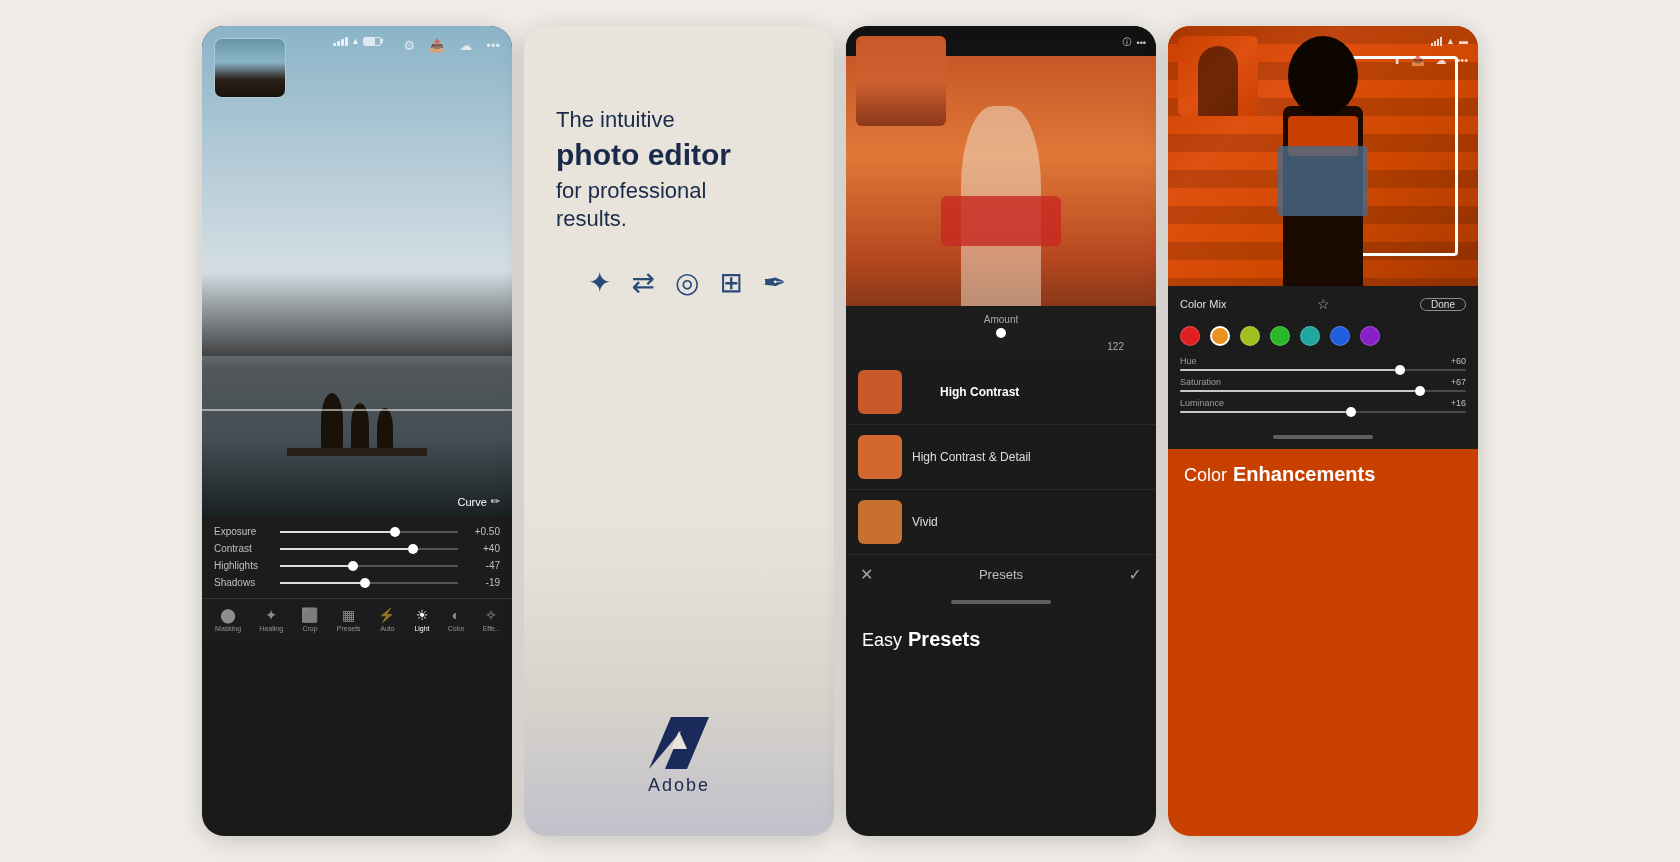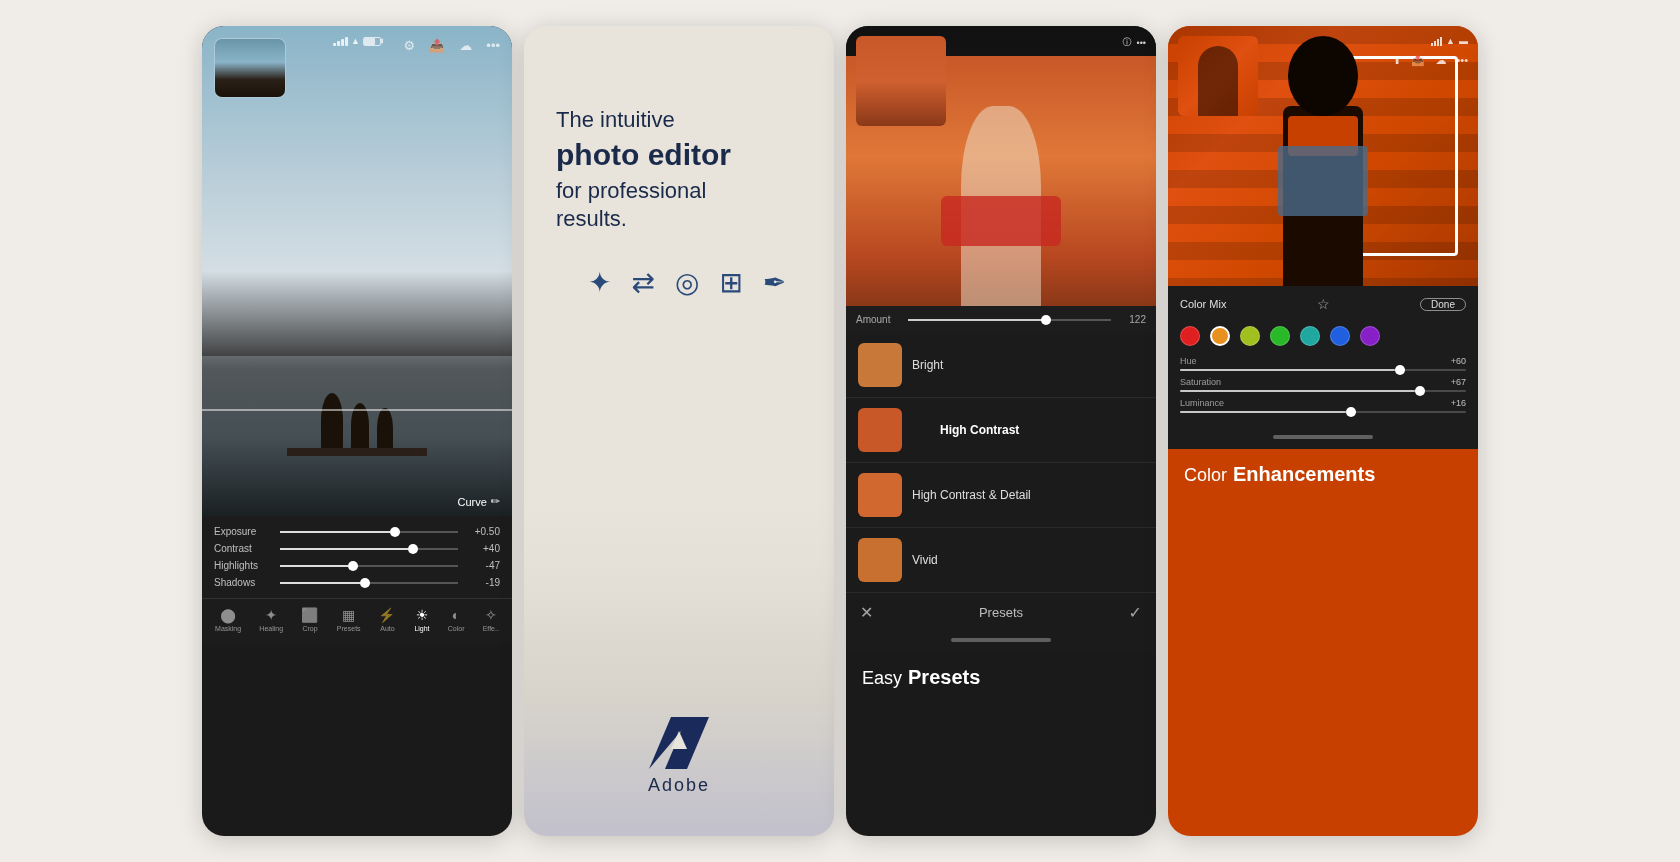--- a/index.html
+++ b/index.html
@@ -290,24 +290,25 @@
     .c3-main-photo {
       position: absolute;
       bottom: 0;
       left: 0;
       right: 0;
       top: 30px;
       background: linear-gradient(180deg, #c8853a 0%, #e09840 30%, #f4b050 50%, #d4743a 70%, #8b4a20 100%);
     }
     .c3-slider-row {
       background: rgba(30,30,30,0.95);
-      padding: 8px 10px;
+      padding: 8px 32px;
       display: flex;
       align-items: center;
       gap: 8px;
+      flex-direction: column;
     }
     .c3-amount-label {
       color: rgba(255,255,255,0.6);
       font-size: 10px;
     }
     .c3-amount-value {
       color: rgba(255,255,255,0.6);
       font-size: 10px;
       margin-left: auto;
     }
@@ -688,24 +689,20 @@
     <div class="c3-slider-row">
       <span class="c3-amount-label">Amount</span>
       <div style="flex:1;margin:0 10px;height:2px;background:rgba(255,255,255,0.25);position:relative;">
         <div style="width:68%;height:100%;background:rgba(255,255,255,0.7);"></div>
         <div style="width:10px;height:10px;border-radius:50%;background:#fff;position:absolute;top:50%;left:68%;transform:translate(-50%,-50%);"></div>
       </div>
       <span class="c3-amount-value">122</span>
     </div>
 
     <div class="c3-presets-list" id="c3-presets">
-        <div class="preset-item">
-    <div class="preset-thumb" style="background:#c87838"></div>
-    <span class="preset-name">Bright</span>
-  </div>
         <div class="preset-item selected">
     <div class="preset-thumb" style="background:#c85828"></div>
     <span class="preset-name">High Contrast</span>
   </div>
         <div class="preset-item">
     <div class="preset-thumb" style="background:#d06830"></div>
     <span class="preset-name">High Contrast &amp; Detail</span>
   </div>
         <div class="preset-item">
     <div class="preset-thumb" style="background:#c87030"></div>

